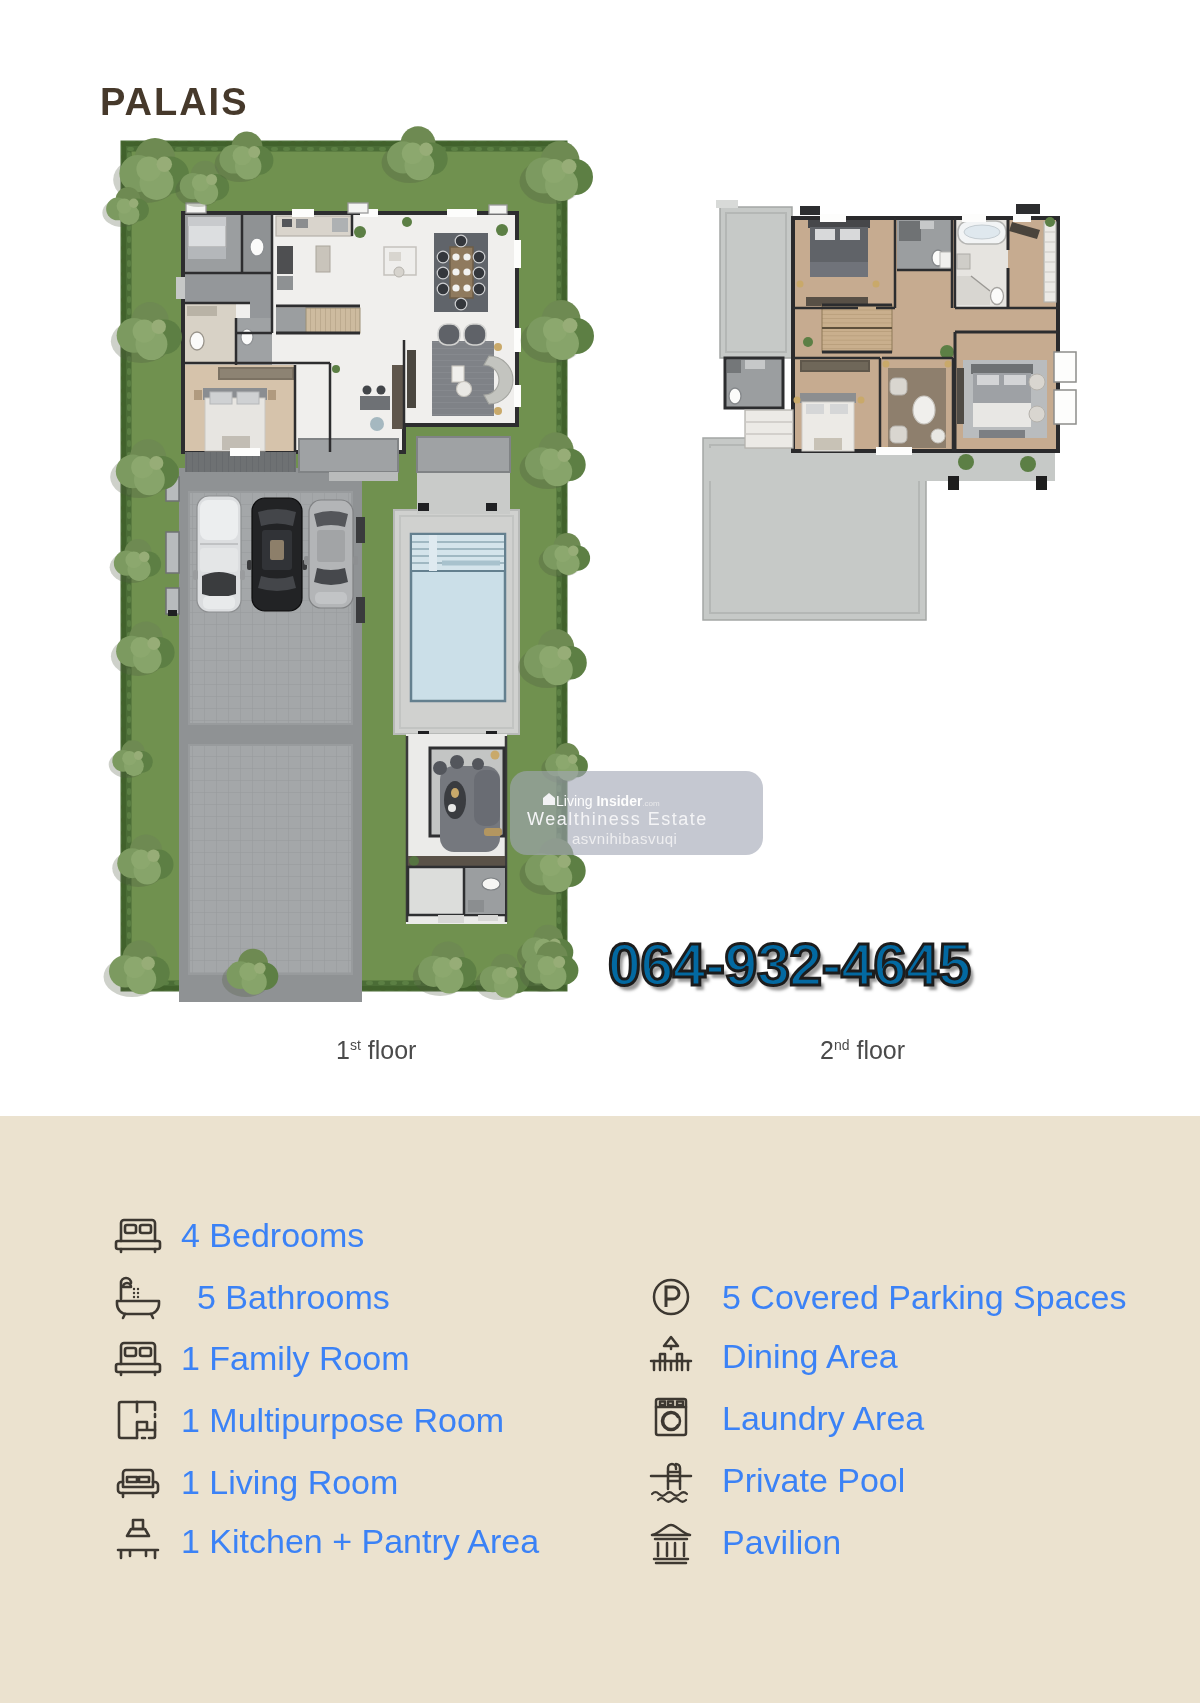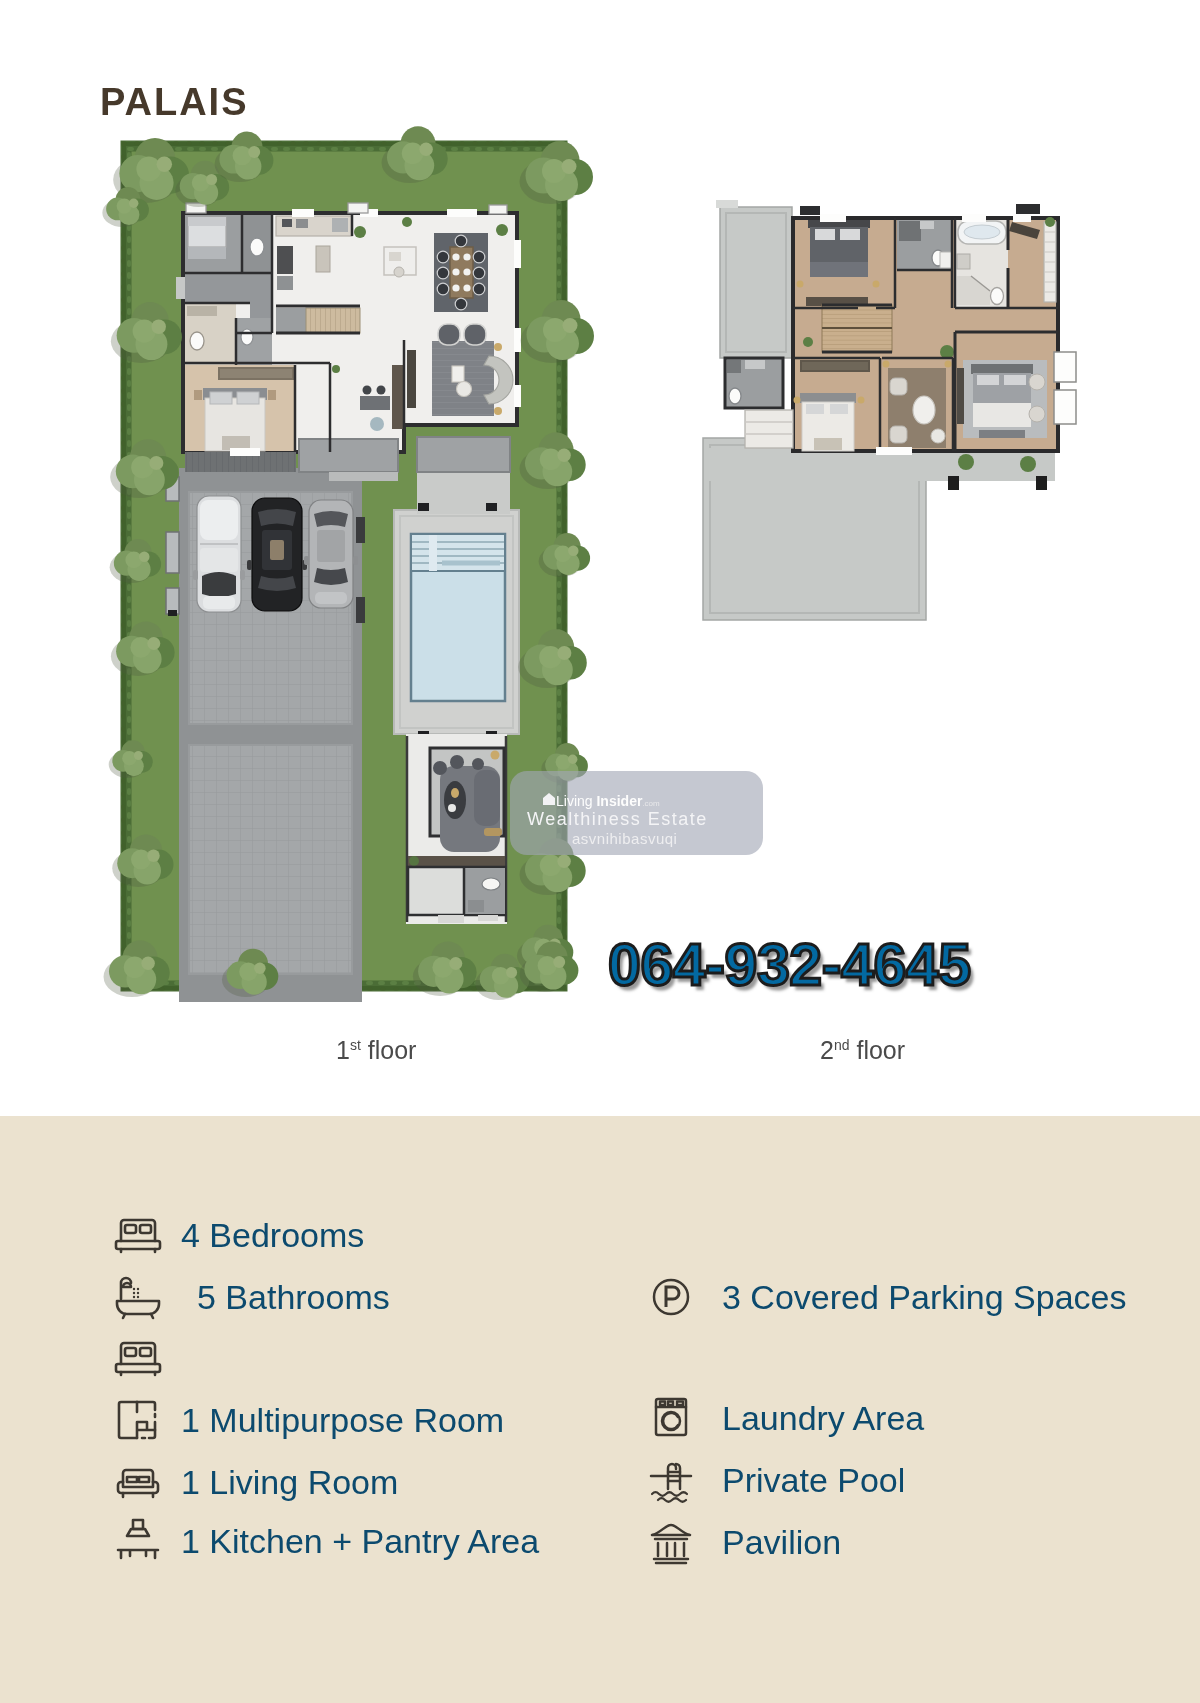--- a/index.html
+++ b/index.html
@@ -3,21 +3,21 @@
 <meta charset="utf-8">
 <style>
   html,body{margin:0;padding:0;background:#fff;}
   .page{position:relative;width:1200px;height:1703px;background:#ffffff;overflow:hidden;font-family:"Liberation Sans",sans-serif;}
   .title{position:absolute;left:100px;top:81px;font-size:38px;font-weight:bold;letter-spacing:2px;color:#46392b;}
   .phone{position:absolute;left:608px;top:931px;font-size:59px;font-weight:bold;color:#0369a1;letter-spacing:-0.4px;
     -webkit-text-stroke:3px #1c1c1c;text-shadow:4px 5px 3px rgba(70,70,70,0.55);}
   .floorlab{position:absolute;font-size:25px;color:#4a4a4a;}
   .floorlab sup{font-size:14px;}
   .panel{position:absolute;left:0;top:1116px;width:1200px;height:587px;background:#ebe2cf;}
-  .legrow{position:absolute;display:flex;align-items:center;color:#0c4a6e;font-size:34px;}
+  .legrow{position:absolute;display:flex;align-items:center;color:#3b82f6;font-size:34px;}
   .legrow .ic{flex:0 0 auto;}
   .legrow .tx{margin-left:0px;white-space:nowrap;}
 </style>
 </head>
 <body>
 <div class="page">
 
 <div class="title">PALAIS</div>
 <svg width="1200" height="1703" viewBox="0 0 1200 1703" style="position:absolute;left:0;top:0">
 <defs>
@@ -488,20 +488,21 @@
 <div class="legrow" style="left:113px;top:1334px;width:500px;height:48px;">
 <svg class="ic" width="50" height="48" viewBox="0 0 50 48">
         <g fill="none" stroke="#3d3831" stroke-width="2.6" stroke-linecap="round" stroke-linejoin="round">
 <path d="M8 30 V12 a3 3 0 0 1 3-3 H39 a3 3 0 0 1 3 3 V30"></path>
 <rect x="12" y="14" width="11" height="8" rx="2"></rect>
 <rect x="27" y="14" width="11" height="8" rx="2"></rect>
 <path d="M5 30 h40 a2 2 0 0 1 2 2 v4 a2 2 0 0 1 -2 2 h-40 a2 2 0 0 1 -2 -2 v-4 a2 2 0 0 1 2 -2 z"></path>
 <path d="M8 38 v3 M42 38 v3"></path>
 </g>
       </svg>
+<span class="tx" style="margin-left:18px;">1 Family Room</span>
     </div>
 
 <div class="legrow" style="left:113px;top:1396px;width:500px;height:48px;">
 <svg class="ic" width="50" height="48" viewBox="0 0 50 48">
         <g fill="none" stroke="#3d3831" stroke-width="2.6" stroke-linecap="round" stroke-linejoin="round">
 <path d="M24 6 H8 a2 2 0 0 0 -2 2 v32 a2 2 0 0 0 2 2 h16"></path>
 <path d="M24 6 h16 a2 2 0 0 1 2 2 v6 M42 26 v14 a2 2 0 0 1 -2 2 h-4"></path>
 <path d="M42 18 v4 M32 42 h-4" stroke-dasharray="3 4"></path>
 <path d="M24 6 v10 M24 26 v16 M24 26 h10 M34 26 v8 M24 34 h18"></path>
 </g>
@@ -534,23 +535,36 @@
     </div>
 
 
 <div class="legrow" style="left:648px;top:1274px;width:520px;height:46px;">
 <svg class="ic" width="46" height="46" viewBox="0 0 46 46">
         <g fill="none" stroke="#3d3831" stroke-width="2.5">
 <circle cx="23" cy="23" r="17"></circle>
 <path d="M18 33 V13 h7 a6 6 0 0 1 0 12 h-7" stroke-width="3"></path>
 </g>
       </svg>
-<span class="tx" style="margin-left:28px;">3 Covered Parking Spaces</span>
-    </div>
-
+<span class="tx" style="margin-left:28px;">5 Covered Parking Spaces</span>
+    </div>
+
+<div class="legrow" style="left:648px;top:1330px;width:520px;height:52px;">
+<svg class="ic" width="46" height="52" viewBox="0 0 46 52">
+        <g fill="none" stroke="#3d3831" stroke-width="2.5" stroke-linecap="round" stroke-linejoin="round">
+<path d="M23 7 l7 9 h-14 z"></path>
+<path d="M23 16 v3"></path>
+<path d="M12 24 v16 M17 24 v16 M12 24 h5"></path>
+<path d="M29 24 v16 M34 24 v16 M29 24 h5"></path>
+<path d="M3 31 h40"></path>
+<path d="M6 31 v9 M40 31 v9 M23 31 v9"></path>
+</g>
+      </svg>
+<span class="tx" style="margin-left:28px;">Dining Area</span>
+    </div>
 
 <div class="legrow" style="left:648px;top:1394px;width:520px;height:48px;">
 <svg class="ic" width="46" height="48" viewBox="0 0 46 48">
         <g fill="none" stroke="#3d3831" stroke-width="2.5" stroke-linecap="round" stroke-linejoin="round">
 <rect x="8" y="5" width="30" height="36" rx="2"></rect>
 <path d="M8 13 h30"></path>
 <rect x="12" y="7.5" width="5" height="3.5"></rect>
           <rect x="20" y="7.5" width="5" height="3.5"></rect>
 <rect x="29" y="7.5" width="6" height="3.5"></rect>
 <circle cx="23" cy="27" r="9"></circle>

